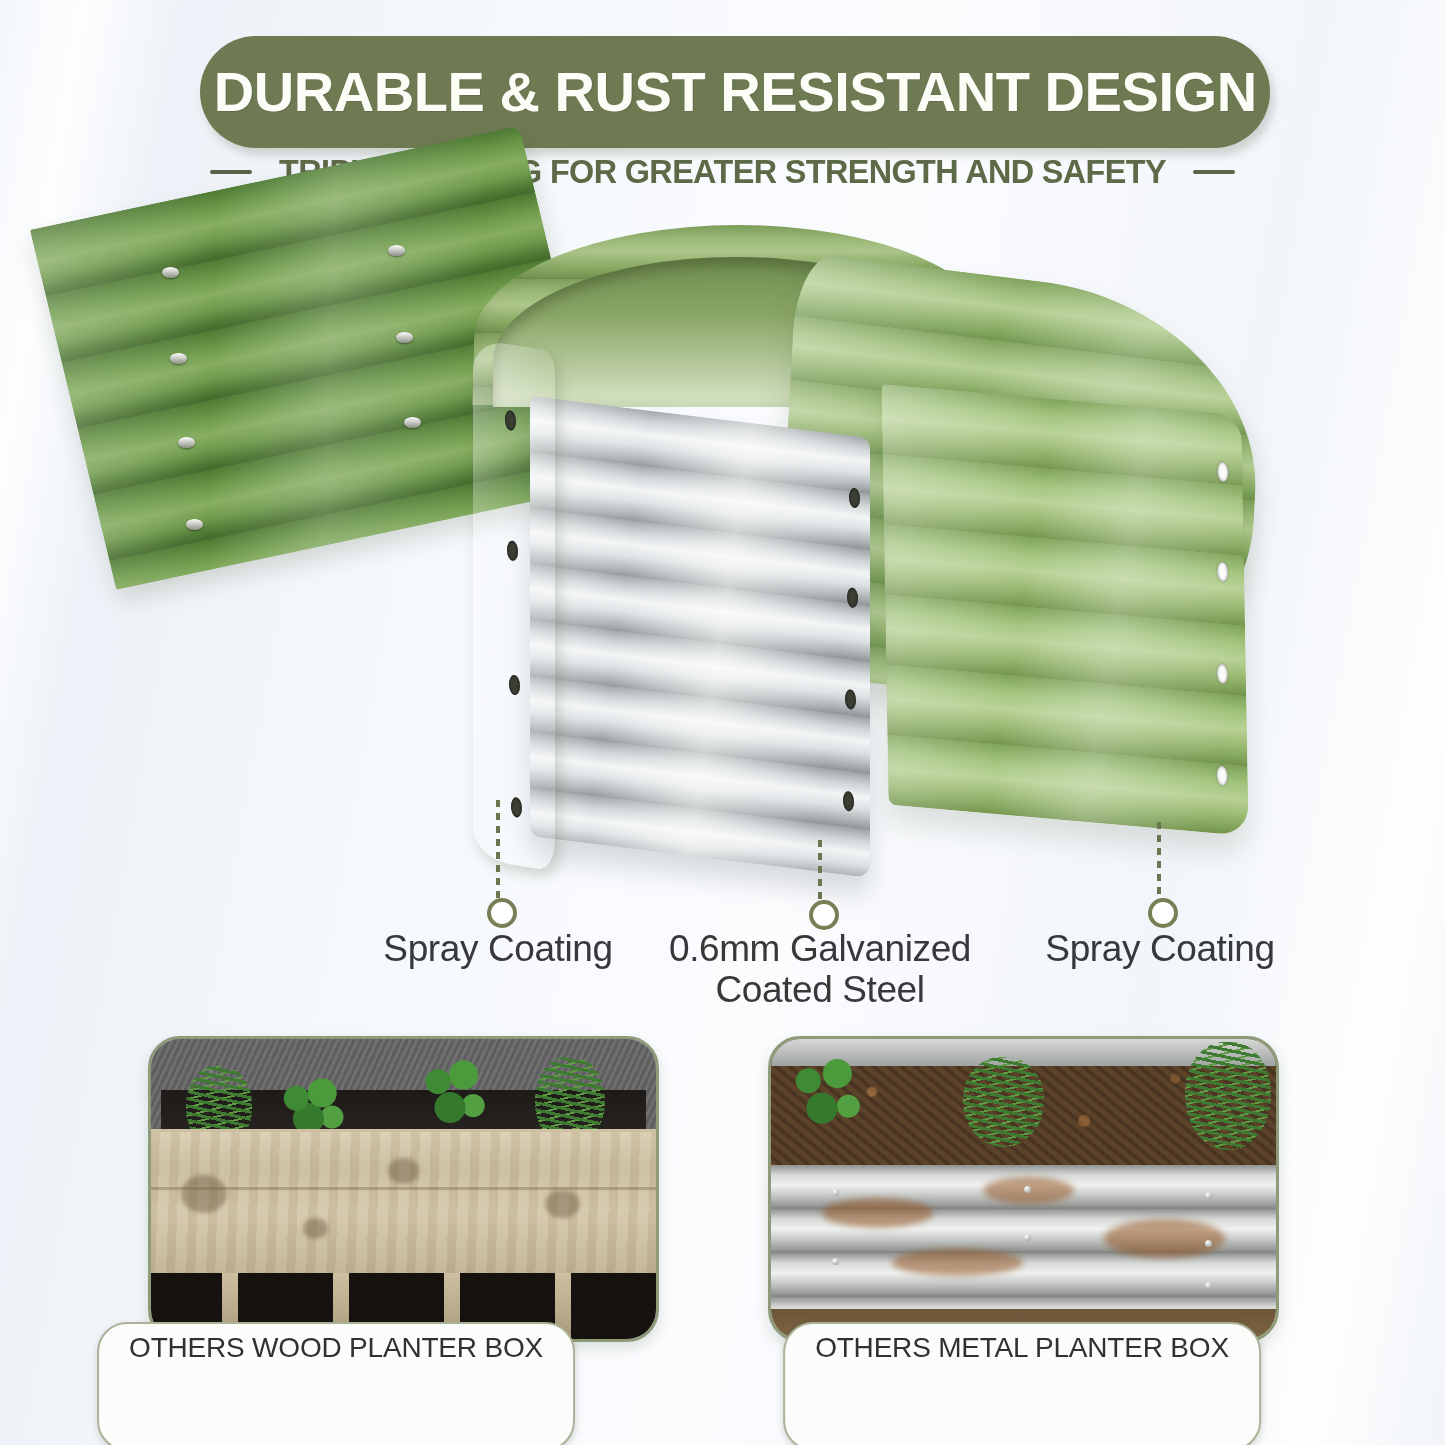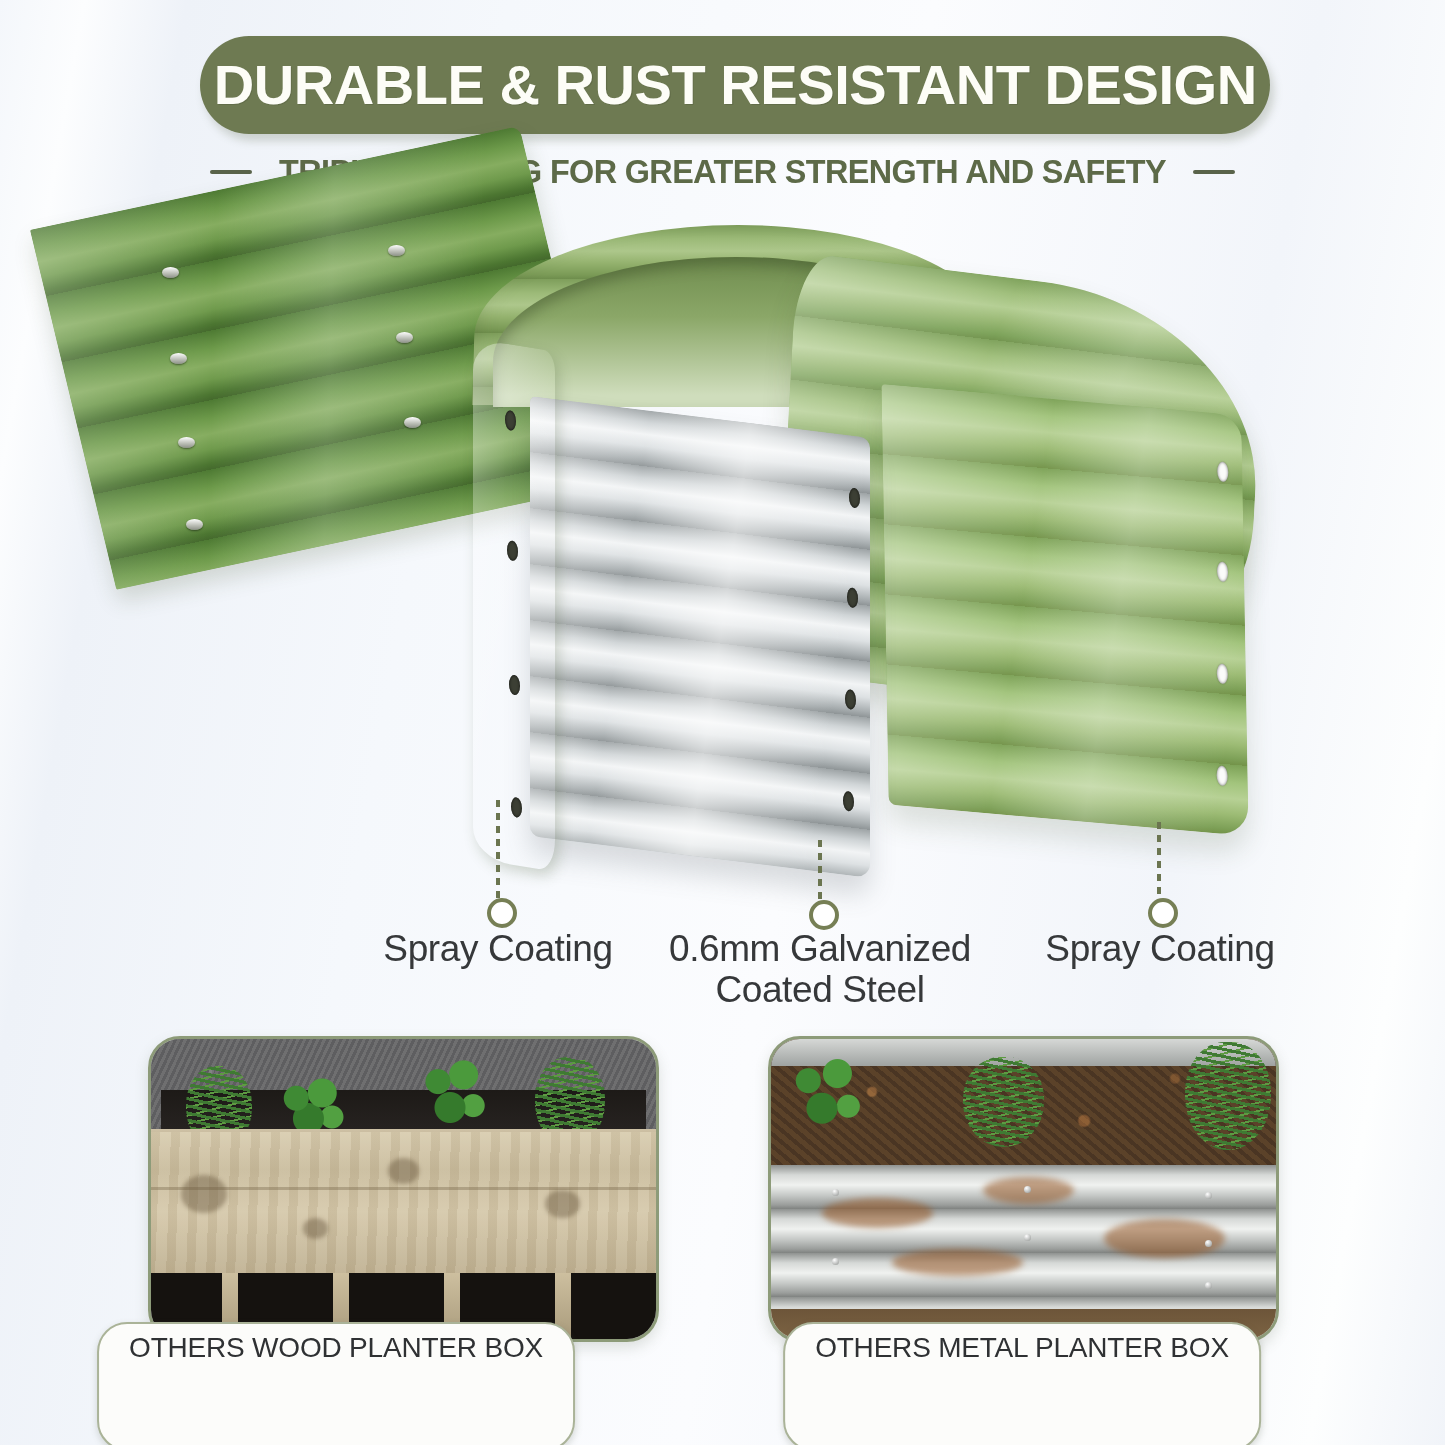--- a/index.html
+++ b/index.html
@@ -10,21 +10,21 @@
     overflow:hidden;
   }
   #stage{
     position:relative;width:1445px;height:1445px;
     background:
       linear-gradient(100deg,#f4f7fb 0%,#fcfdfe 5%,#eef2f8 11%,#f5f8fc 30%,#fbfcfe 55%,#f2f5fa 78%,#fdfefe 92%,#f1f4f9 100%);
     overflow:hidden;
   }
   
   #banner{
-    position:absolute;left:200px;top:36px;width:1070px;height:98px;
+    position:absolute;left:200px;top:36px;width:1070px;height:112px;
     background:#6e7a52;
     border-radius:60px 60px 60px 60px;
     box-shadow:4px 7px 9px rgba(120,130,110,.30);
     display:flex;align-items:center;justify-content:center;
   }
   #banner-text{
     color:#fdfdf7;font-size:55px;font-weight:bold;
     letter-spacing:-.5px;
     transform:scaleX(1.02);
     text-shadow:1px 1px 0 rgba(0,0,0,.10);

